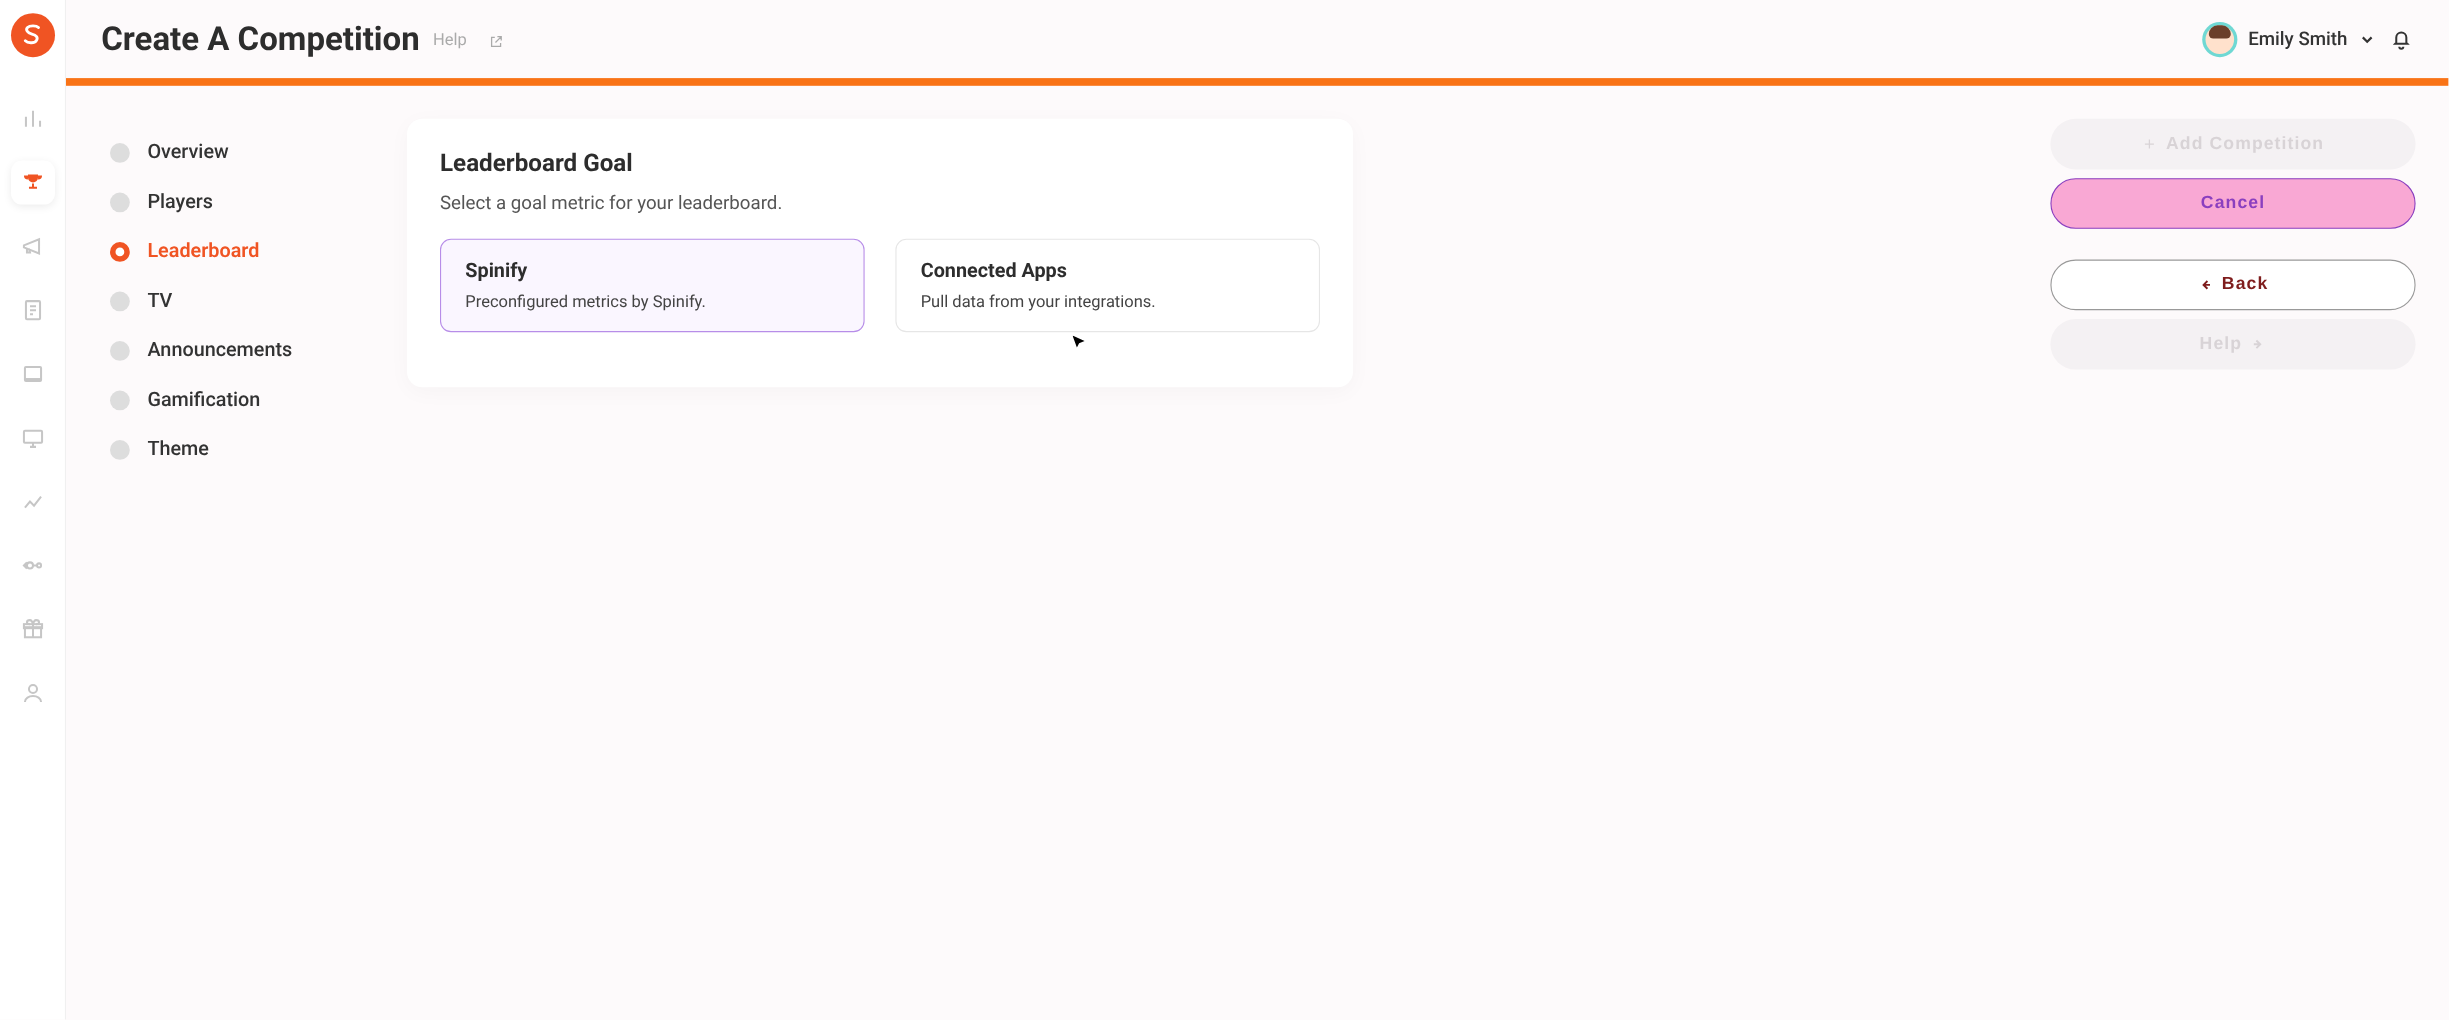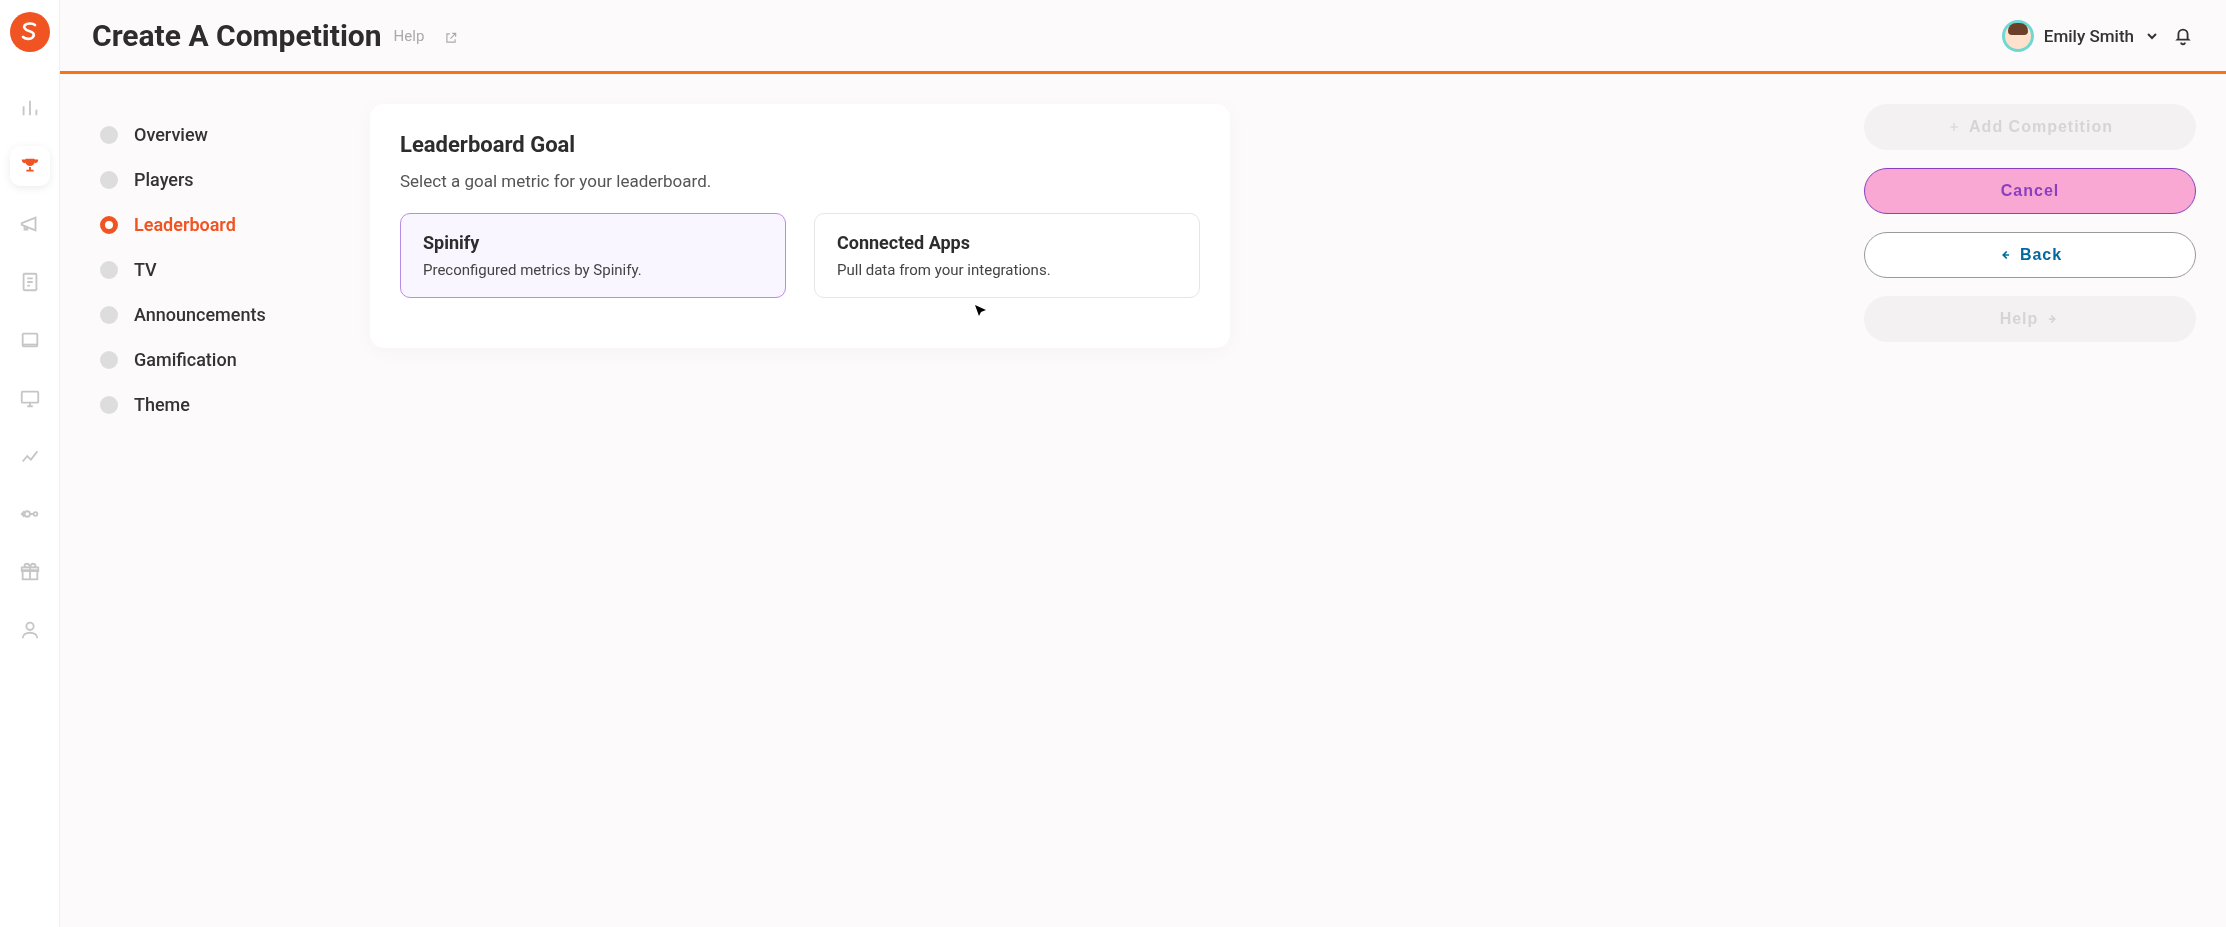--- a/index.html
+++ b/index.html
@@ -64,21 +64,21 @@
       flex: 1;
       display: flex;
       flex-direction: column;
     }
 
     
     .header {
       display: flex;
       align-items: center;
       padding: 18px 32px;
-      border-bottom: 3px solid #f97316;
+      border-bottom: 7px solid #f97316;
       background: #fdfafb;
     }
     .page-title {
       font-size: 30px;
       font-weight: 700;
       color: #2d2d2d;
     }
     .help-link {
       margin-left: 12px;
       color: #aaa;
@@ -236,21 +236,21 @@
       color: #2d2d2d;
       cursor: pointer;
     }
     .select-control svg { width: 14px; height: 14px; color: #333; }
 
     
     .actions {
       padding: 0 20px 0 28px;
       display: flex;
       flex-direction: column;
-      gap: 18px;
+      gap: 8px;
     }
     .btn {
       height: 46px;
       border-radius: 26px;
       font-size: 16px;
       font-weight: 600;
       letter-spacing: 1px;
       display: flex;
       align-items: center;
       justify-content: center;
@@ -262,22 +262,23 @@
       background: #f4f1f3;
       color: #d8d3d6;
     }
     .btn-outline-purple {
       background: #f9a8d4;
       color: #8b3fbf;
       border: 1.5px solid #8b3fbf;
     }
     .btn-outline-gray {
       background: #fff;
-      color: #0369a1;
+      color: #7f1d1d;
       border: 1.5px solid #999;
+      margin-top: 20px;
     }
     .btn-outline-gray svg { width: 16px; height: 16px; }
     .btn svg { width: 14px; height: 14px; }
 
     
     .cursor {
       position: absolute;
       left: 975px;
       top: 305px;
       width: 12px;

